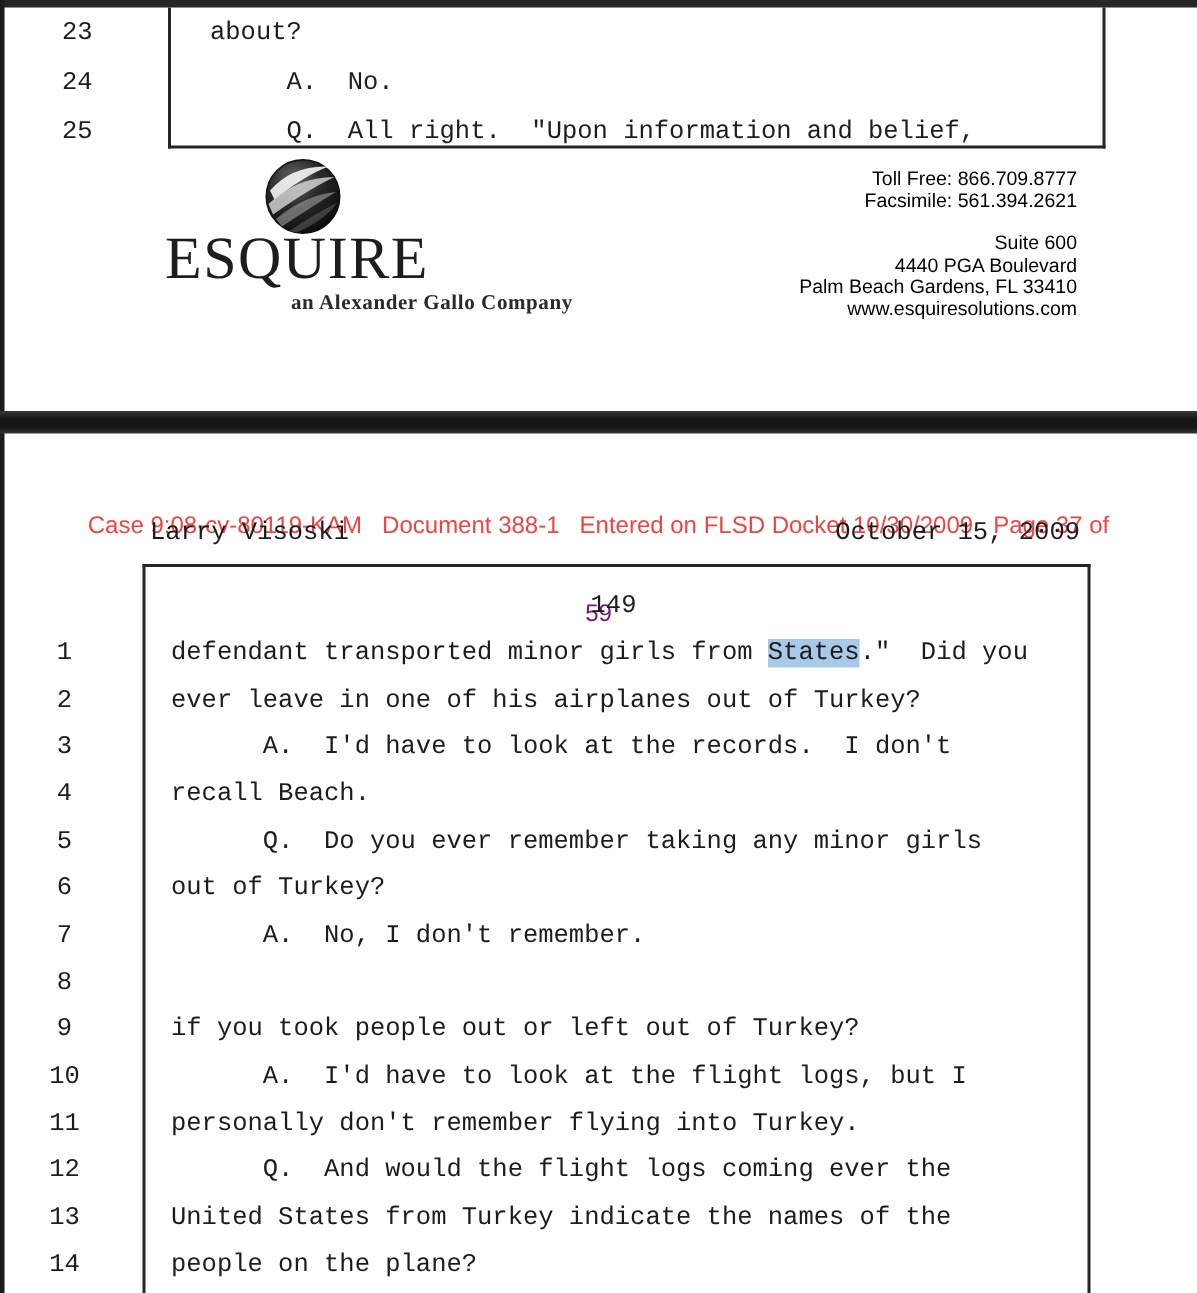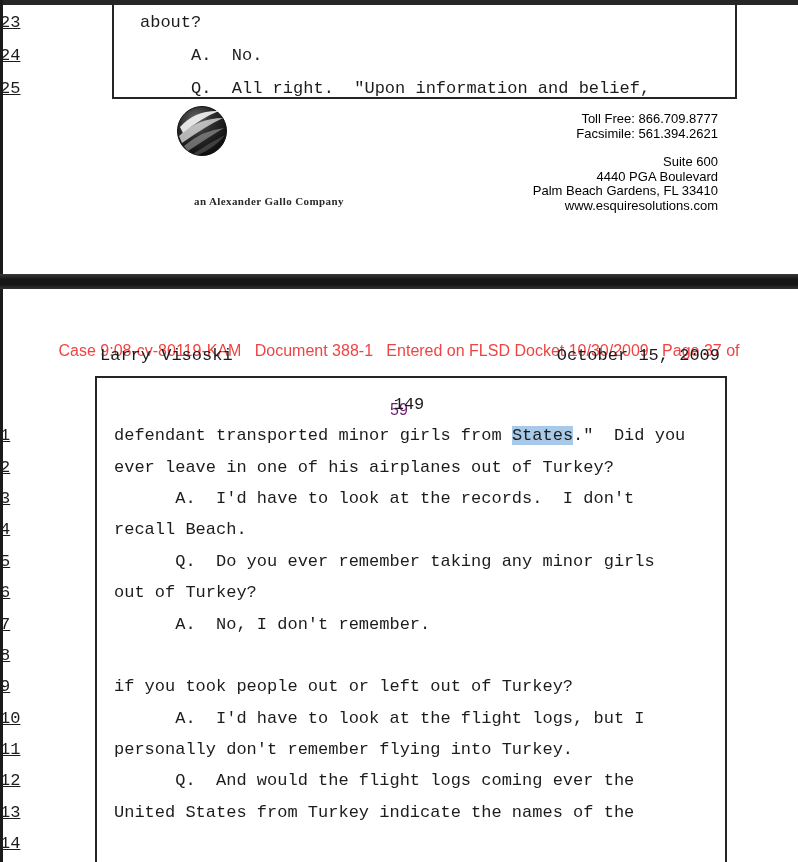--- a/index.html
+++ b/index.html
@@ -14,29 +14,29 @@
     background:linear-gradient(#383838,#161616 35%,#161616 70%,#333333);}
   
   .prev-box{position:absolute;left:112px;top:5px;width:621px;height:92px;
     border:2px solid #252525;border-top:none;}
   .prev-rows{position:absolute;left:0;top:6px;width:798px;}
   .prev-rows .t-row{height:33px;}
   .prev-rows .t-num{width:103px;}
   .prev-rows .t-text{padding-left:37px;}
   
   .t-row{display:flex;align-items:center;font-size:17px;}
-  .t-num{display:inline-block;text-align:left;flex:none;text-decoration:underline;}
+  .t-num{display:inline-block;text-align:center;flex:none;}
   .t-text{white-space:pre;}
   .hl{background:#a9c9e9;}
   
   .globe{position:absolute;left:176px;top:105px;width:52px;height:52px;}
   .brand{position:absolute;left:110px;top:152px;font-family:"Liberation Serif",serif;
     font-size:40px;line-height:1;letter-spacing:1px;color:#1d1d1d;font-weight:400;}
   .tagline{position:absolute;left:194px;top:195px;font-family:"Liberation Serif",serif;
-    font-size:11px;font-weight:700;letter-spacing:.4px;color:#2a2a2a;text-align:center;}
+    font-size:14px;font-weight:700;letter-spacing:.4px;color:#2a2a2a;text-align:center;}
   .contact{position:absolute;right:80px;top:112px;text-align:right;
     font-family:"Liberation Sans",sans-serif;font-size:13px;line-height:14.5px;color:#000000;}
   .contact .addr{margin-top:14px;}
   
   .docket{position:absolute;left:0;top:302px;width:798px;text-align:center;
     font-family:"Liberation Sans",sans-serif;font-size:16px;line-height:19.5px;
     white-space:pre;}
   
   .depo-witness{position:absolute;left:100px;top:346px;font-size:17px;}
   .depo-date{position:absolute;right:78px;top:346px;font-size:17px;}
@@ -80,20 +80,21 @@
         <stop offset="45%" stop-color="#2c2c2c"></stop>
         <stop offset="100%" stop-color="#0c0c0c"></stop>
       </radialGradient>
     </defs>
     <circle cx="26" cy="26" r="24.5" fill="url(#gsh)" stroke="#101010" stroke-width="1"></circle>
     <path d="M4 22 Q 19 5, 43 6 Q 27 12, 7 28 Z" fill="#f2f2f2" opacity="0.92"></path>
     <path d="M3 31 Q 22 13, 47 13 Q 30 21, 6 38 Z" fill="#d9d9d9" opacity="0.8"></path>
     <path d="M8 41 Q 27 25, 48 23 Q 33 32, 12 46 Z" fill="#ababab" opacity="0.55"></path>
     <path d="M17 49 Q 33 38, 49 30 Q 40 42, 22 50 Z" fill="#7d7d7d" opacity="0.4"></path>
   </svg>
+  <div class="brand">ESQUIRE</div>
   <div class="tagline">an Alexander Gallo Company</div>
 
   <div class="contact">
     <div>Toll Free: 866.709.8777</div>
     <div>Facsimile: 561.394.2621</div>
     <div class="addr">
       <div>Suite 600</div>
       <div>4440 PGA Boulevard</div>
       <div>Palm Beach Gardens, FL 33410</div>
       <div>www.esquiresolutions.com</div>
@@ -159,16 +160,17 @@
       <div class="t-row">
         <span class="t-num">12</span>
         <span class="t-text">      Q.  And would the flight logs coming ever the</span>
       </div>
       <div class="t-row">
         <span class="t-num">13</span>
         <span class="t-text">United States from Turkey indicate the names of the</span>
       </div>
       <div class="t-row">
         <span class="t-num">14</span>
+        <span class="t-text">people on the plane?</span>
       </div>
     </div>
 
 </div>
 
 </body></html>

